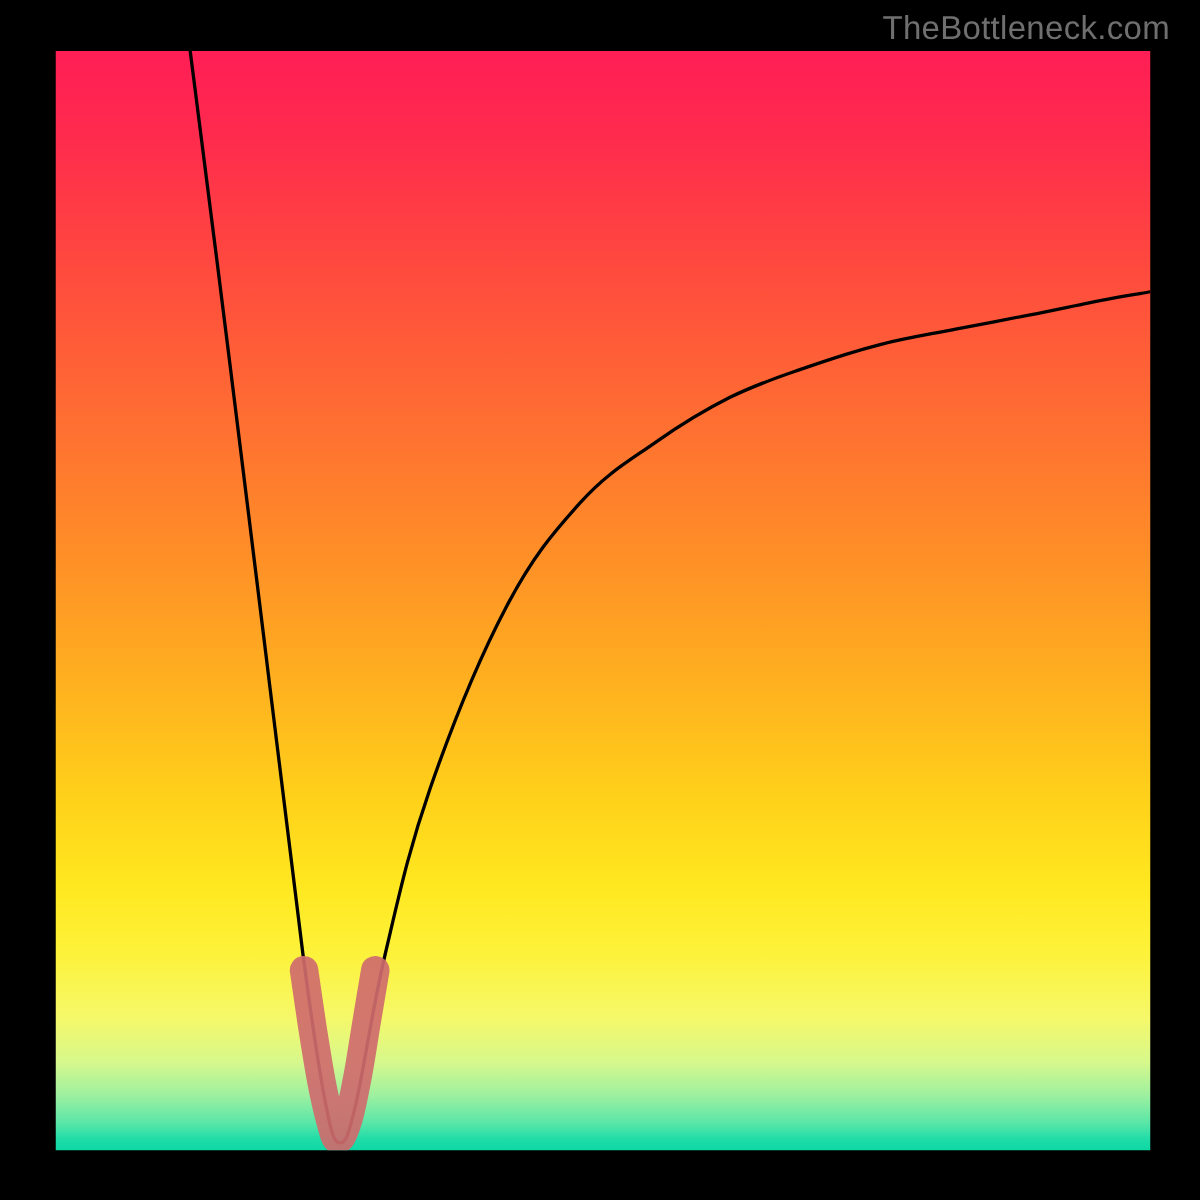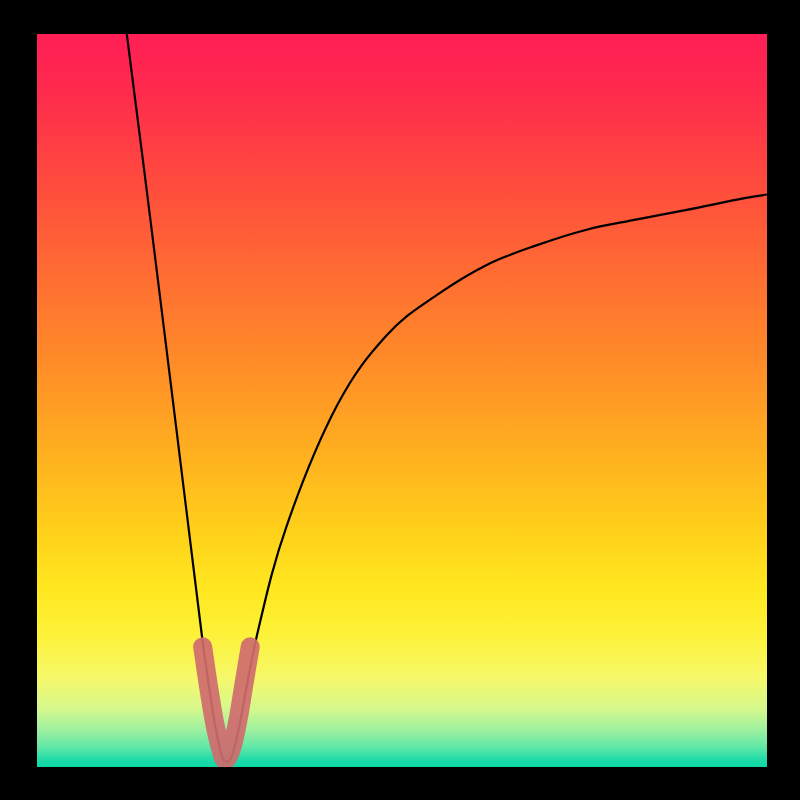--- a/index.html
+++ b/index.html
@@ -69,13 +69,14 @@
 <div class="frame">
   <div class="plot-area">
     <div class="gradient-bg"></div>
     <svg class="curve-svg" viewBox="0 0 730 733" preserveAspectRatio="none">
 
       <path fill="none" stroke="#000" stroke-width="2.2" stroke-linecap="round" stroke-linejoin="round" d="M 89.8 0.0 C 94.4 36.2, 106.3 128.5, 115.3 200.8 C 124.4 273.1, 131.2 329.4, 140.2 401.7 C 149.1 474.0, 157.8 548.3, 165.0 602.5 C 172.2 656.8, 175.8 680.4, 180.3 702.9 C 184.8 725.5, 186.3 727.9, 189.8 727.9 C 193.3 727.9, 194.6 725.5, 200.0 702.9 C 205.4 680.4, 210.8 640.5, 219.7 602.5 C 228.7 564.5, 235.2 533.4, 249.7 491.8 C 264.1 450.3, 282.0 405.9, 300.0 371.6 C 318.0 337.3, 331.7 321.2, 349.7 301.3 C 367.7 281.3, 382.0 273.6, 400.0 260.9 C 418.0 248.3, 431.7 239.9, 449.7 230.9 C 467.7 221.9, 482.0 217.4, 500.1 211.1 C 518.1 204.8, 531.7 200.3, 549.7 195.7 C 567.7 191.1, 582.1 189.0, 600.1 185.4 C 618.1 181.9, 631.7 179.5, 649.7 175.9 C 667.7 172.4, 685.6 168.4, 700.1 165.7 C 714.5 162.9, 724.6 161.5, 730.0 160.5"></path>
 
       <path fill="none" stroke="#cf6b6e" stroke-width="19" stroke-linecap="round" stroke-linejoin="round" opacity="0.92" d="M 165.7 612.8 C 166.8 619.9, 169.4 638.9, 171.5 652.4 C 173.7 665.8, 175.3 676.6, 177.4 687.6 C 179.5 698.5, 181.3 706.3, 183.2 713.2 C 185.2 720.1, 186.2 725.7, 188.3 725.7 C 190.4 725.7, 192.5 720.9, 194.9 713.2 C 197.3 705.6, 199.2 694.9, 201.5 683.2 C 203.7 671.4, 205.2 660.6, 207.3 648.0 C 209.4 635.3, 212.1 619.1, 213.2 612.8"></path>
     </svg>
   </div>
+  <div class="watermark">TheBottleneck.com</div>
 </div>
 
 </body></html>

